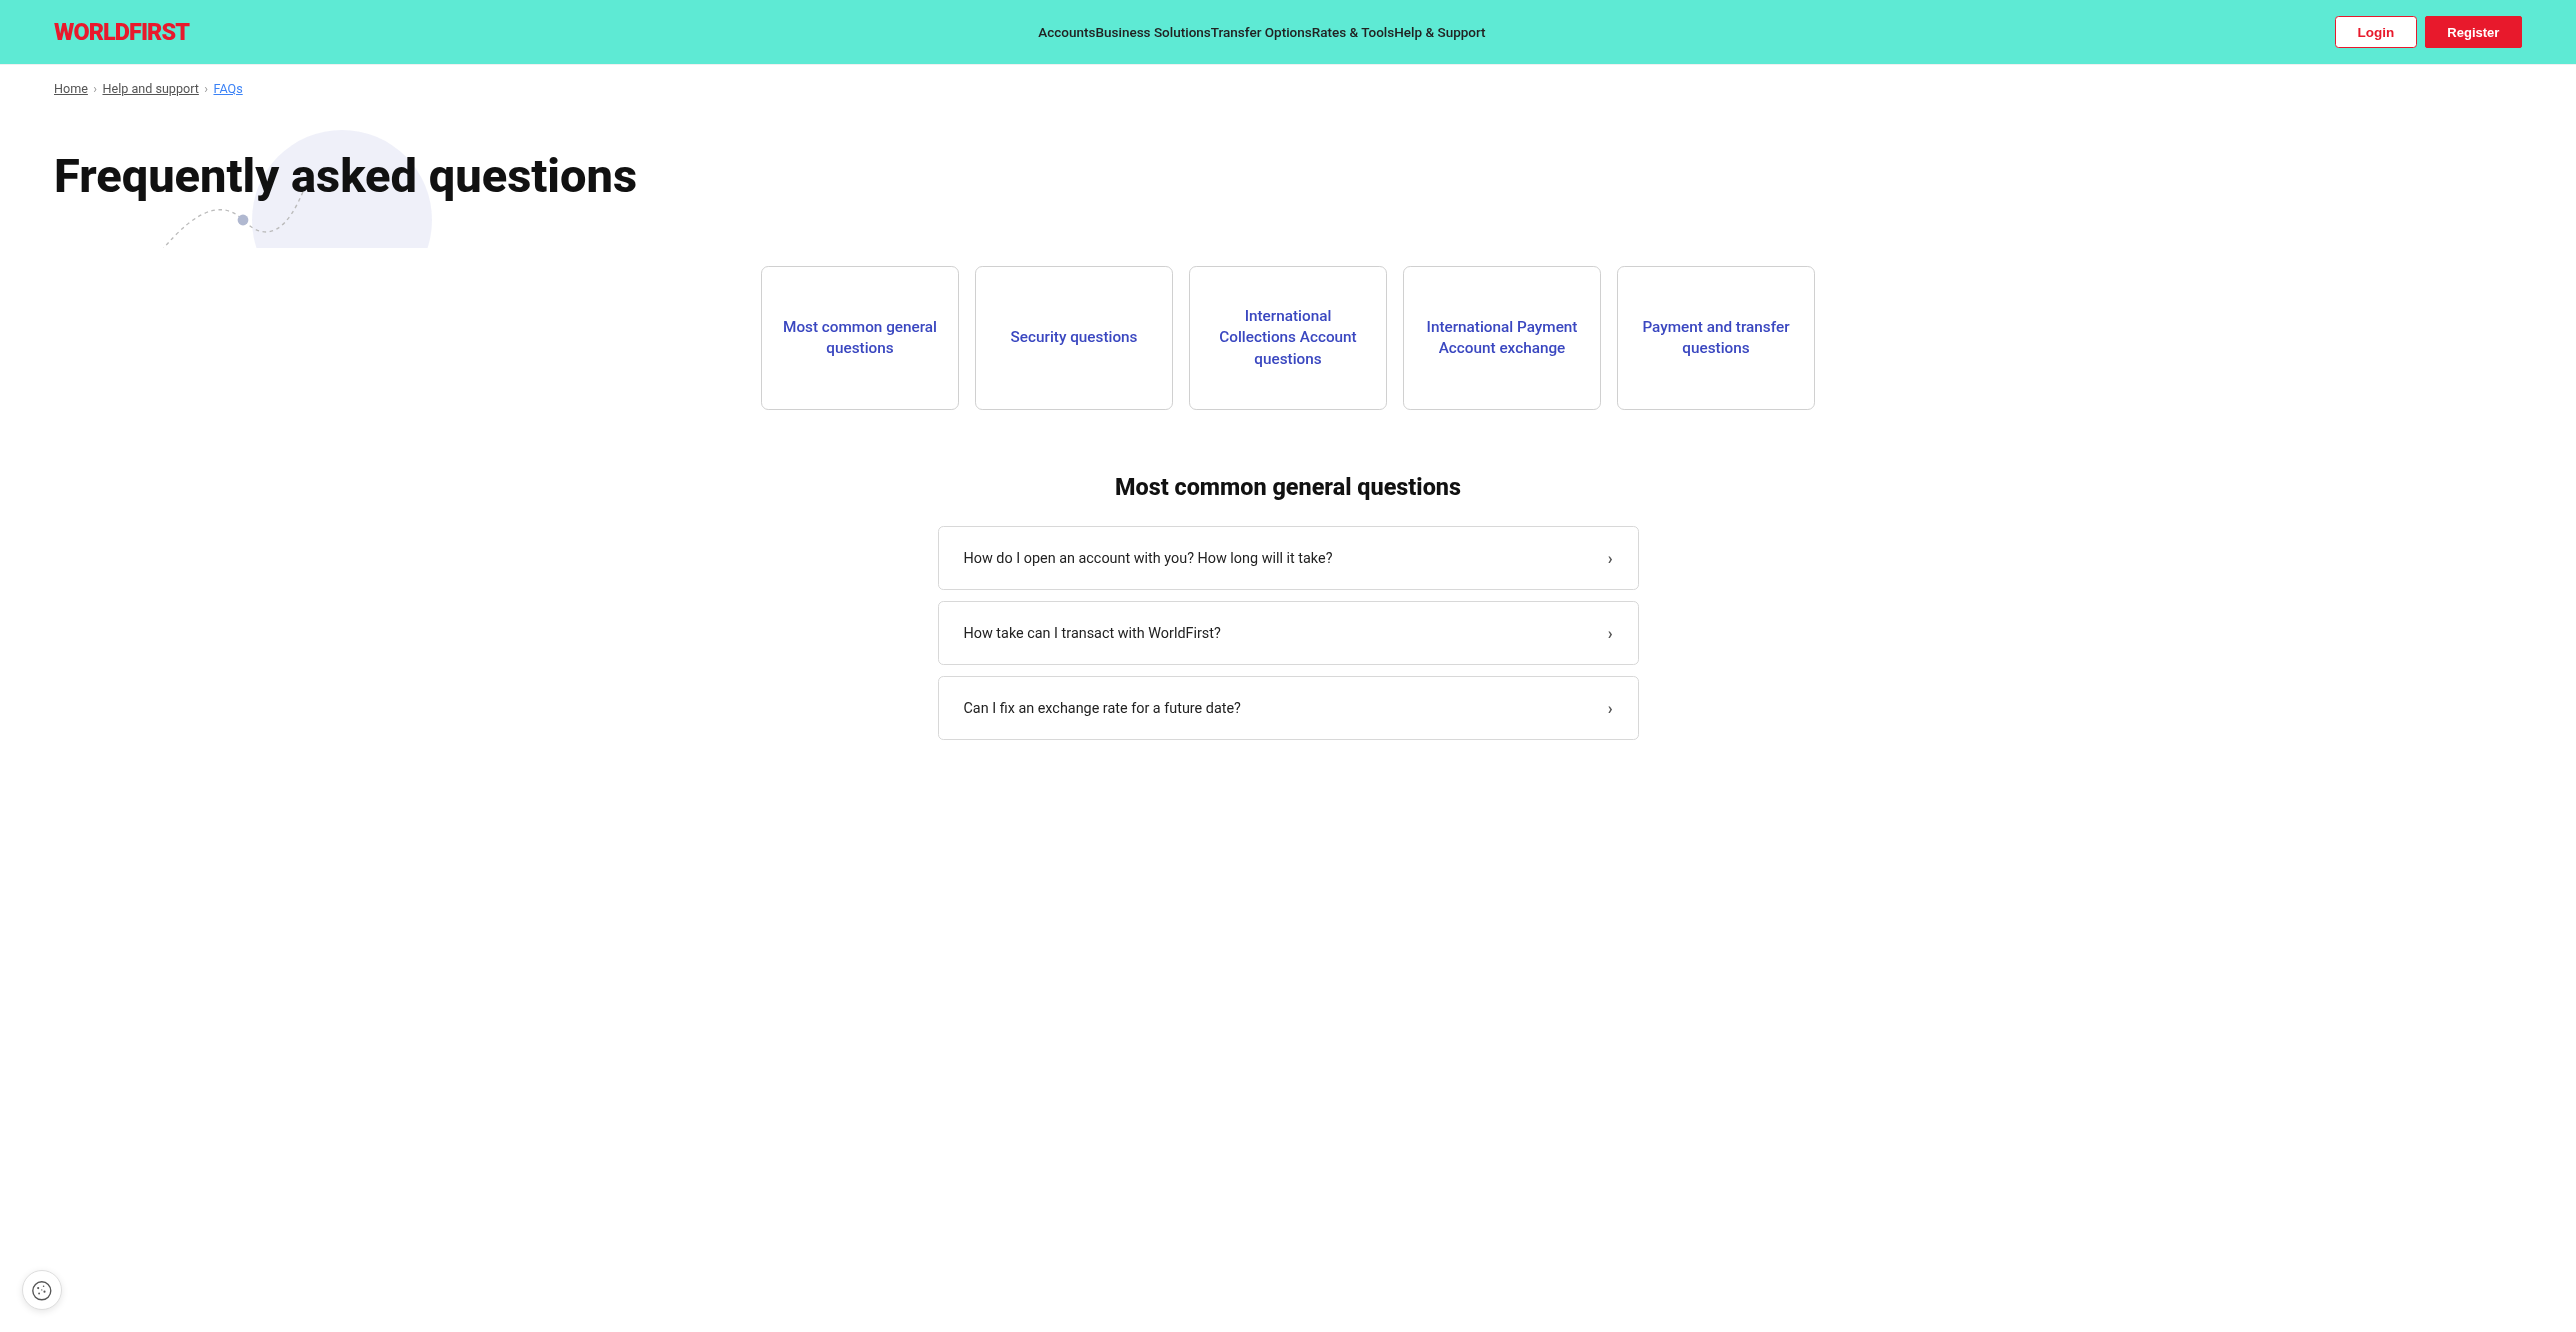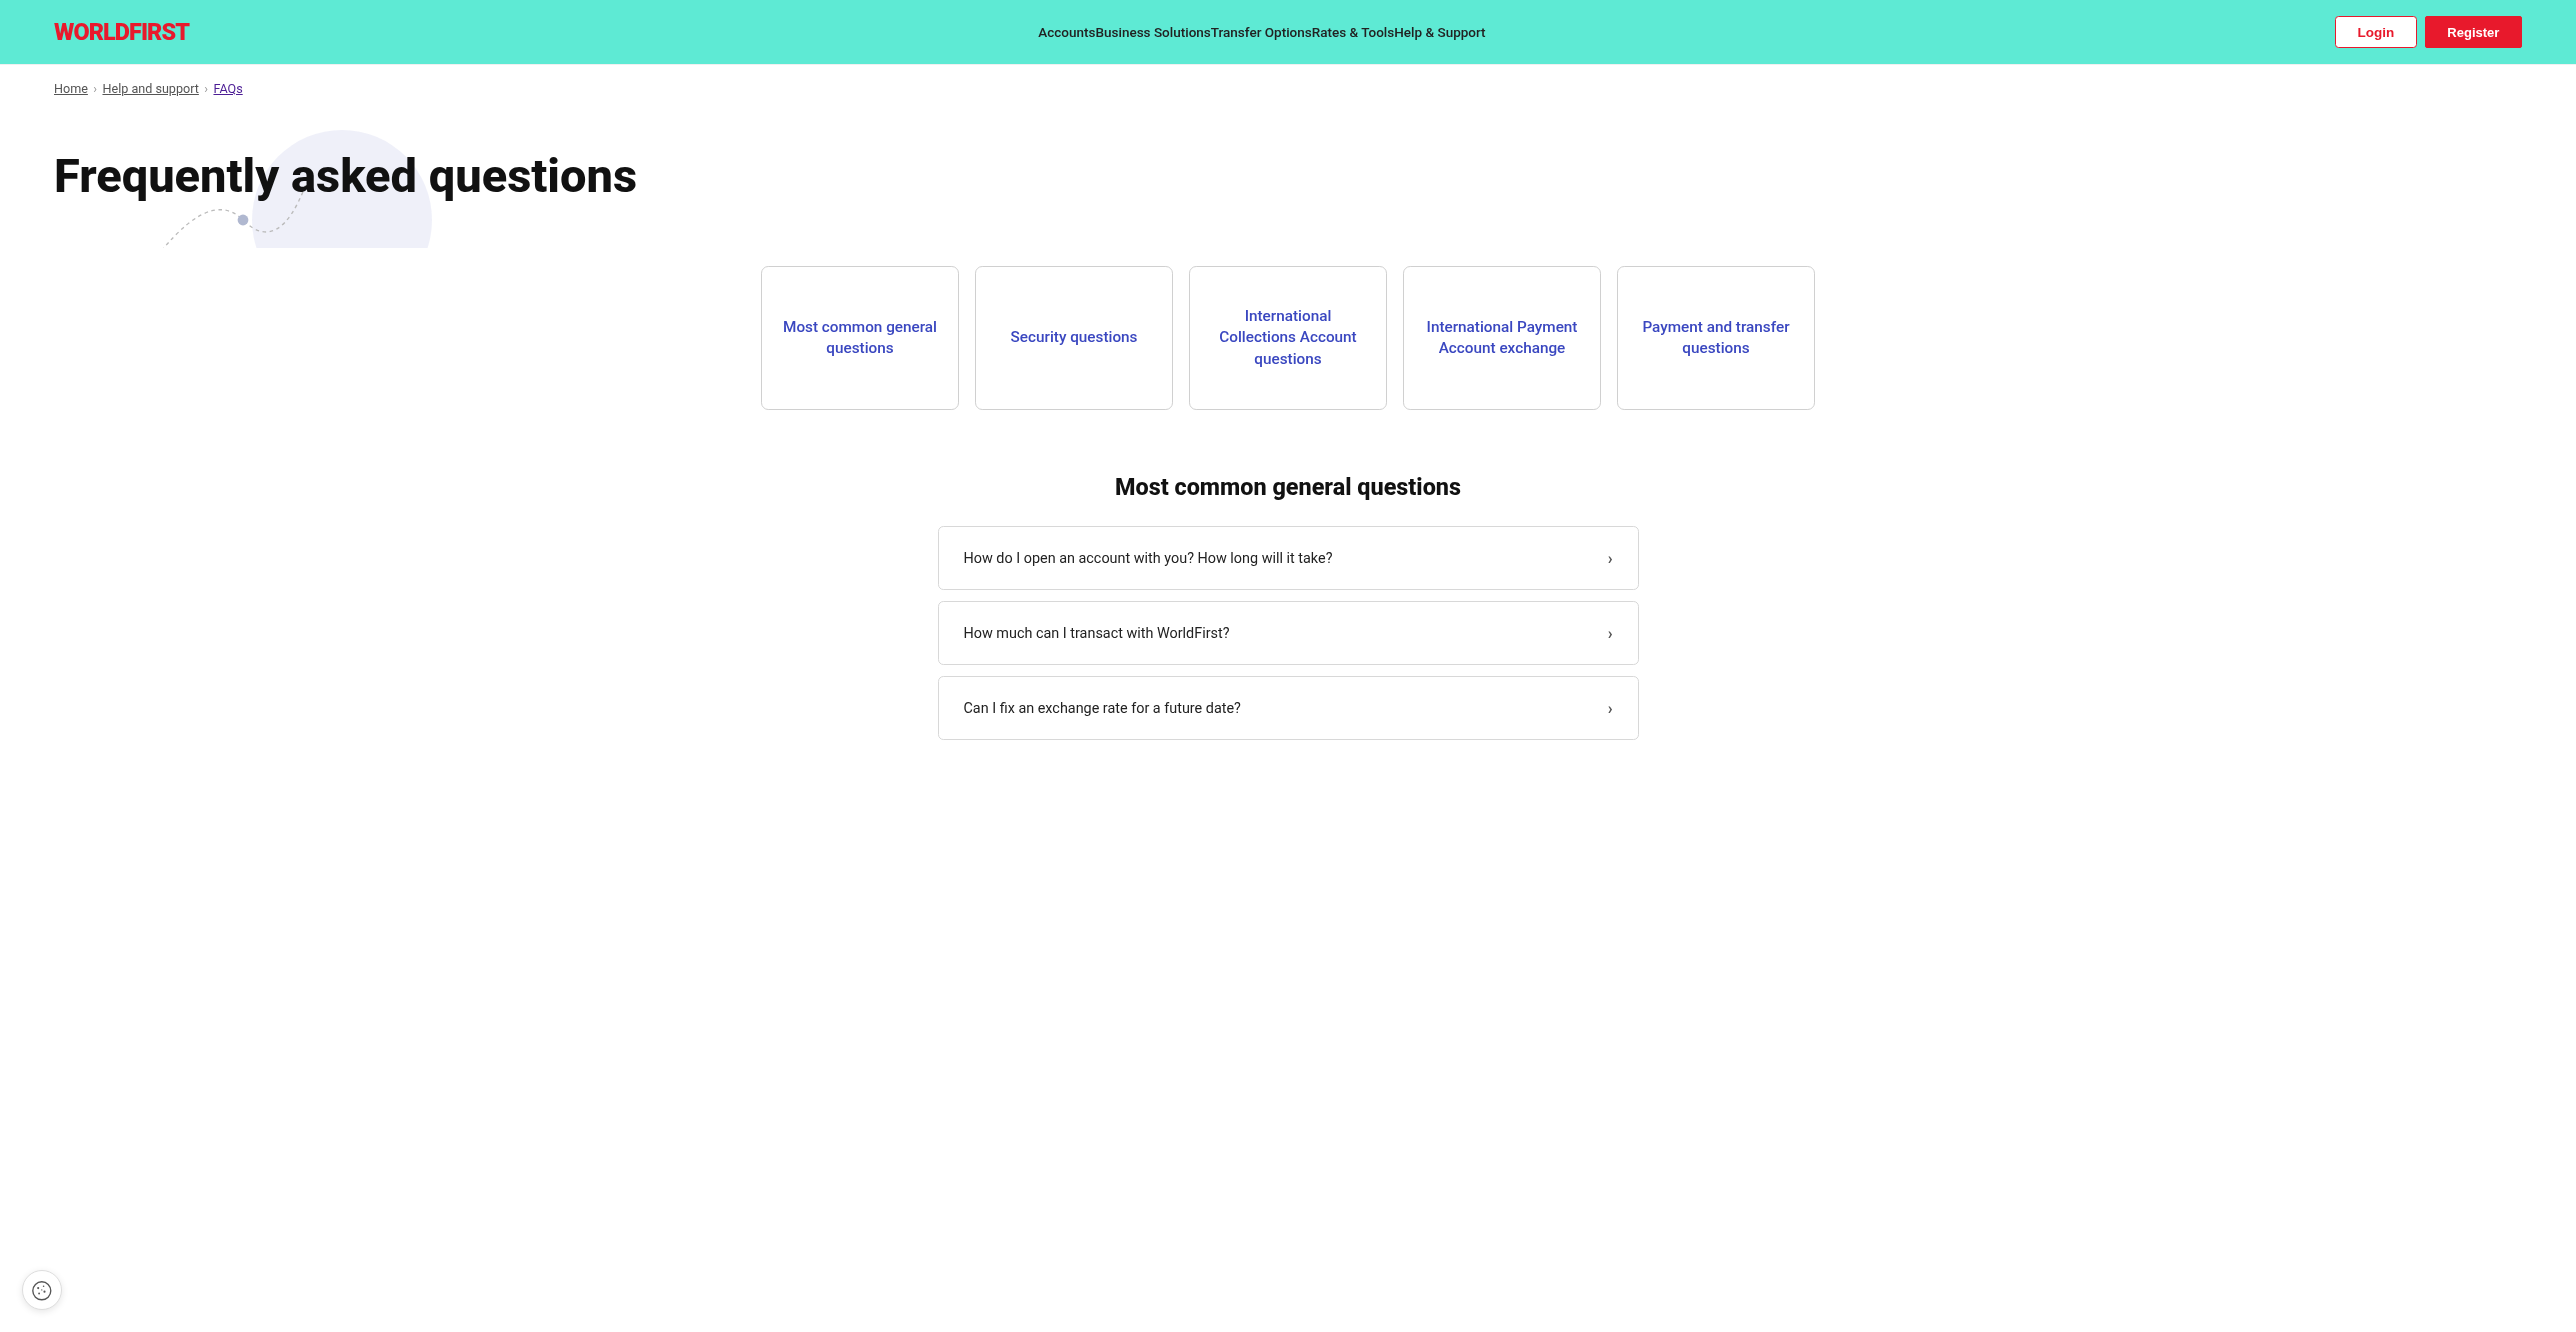--- a/index.html
+++ b/index.html
@@ -74,21 +74,21 @@
       font-size: 12.6px;
     }
     .breadcrumb a {
       color: #555;
       text-decoration: underline;
     }
     .breadcrumb span {
       color: #999;
     }
     .breadcrumb .current {
-      color: #4c1d95;
+      color: #3b82f6;
       text-decoration: underline;
     }
 
     
     .hero {
       position: relative;
       padding: 27px 54px 45px;
       overflow: hidden;
     }
     .hero-bg-circle {
@@ -240,21 +240,21 @@
   </div>
 
 <div class="faq-section">
   <h2 class="faq-section-title">Most common general questions</h2>
   <div id="faq-items">
       <div class="faq-item">
         <span class="faq-question">How do I open an account with you? How long will it take?</span>
         <span class="faq-chevron">›</span>
       </div>
       <div class="faq-item">
-        <span class="faq-question">How much can I transact with WorldFirst?</span>
+        <span class="faq-question">How take can I transact with WorldFirst?</span>
         <span class="faq-chevron">›</span>
       </div>
       <div class="faq-item">
         <span class="faq-question">Can I fix an exchange rate for a future date?</span>
         <span class="faq-chevron">›</span>
       </div>
     </div>
 </div>
 
 <div class="cookie-btn">

